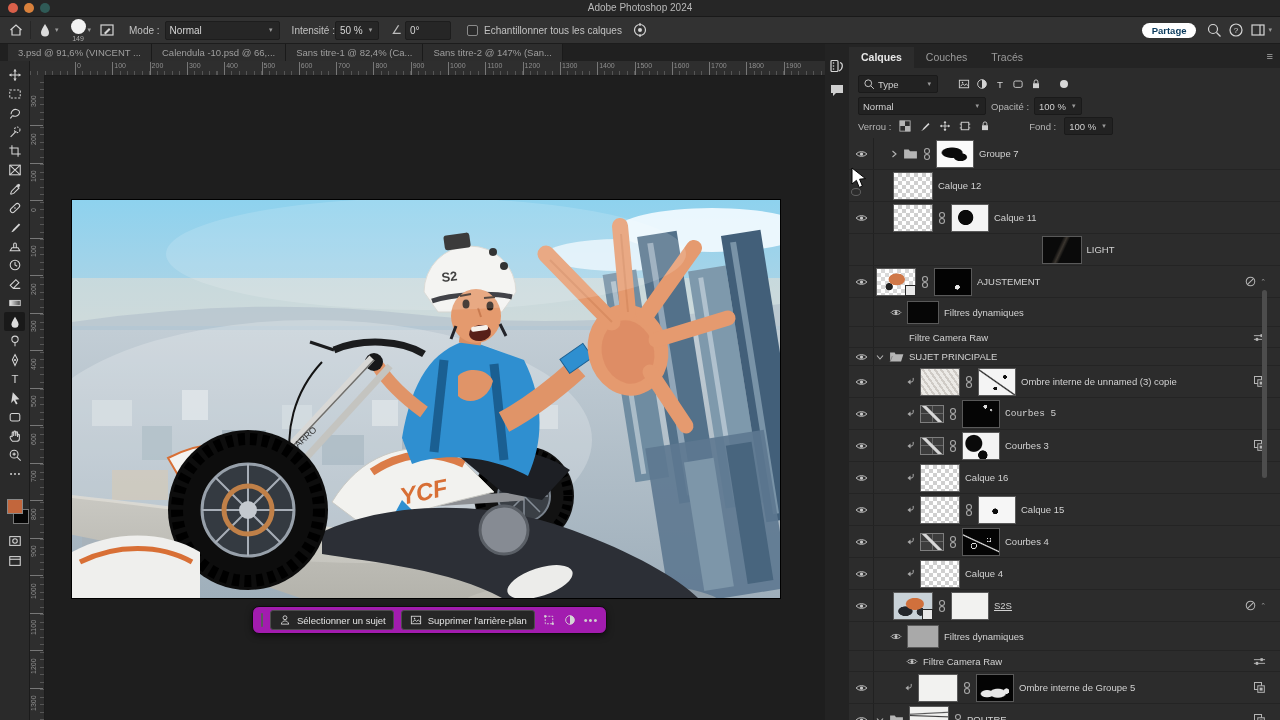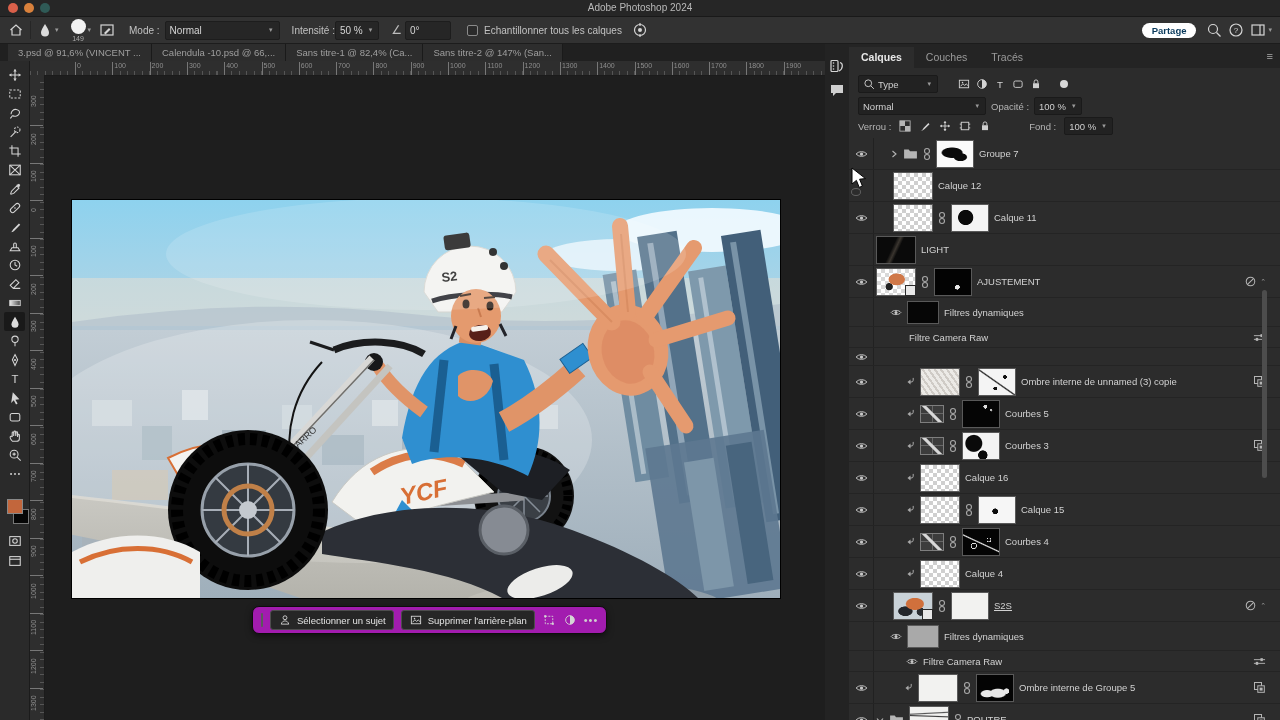--- a/index.html
+++ b/index.html
@@ -742,21 +742,21 @@
               <circle cx="4" cy="4" r="2.5" fill="none" stroke="#a8a8a8" stroke-width="1.1"></circle>
               <circle cx="4" cy="10" r="2.5" fill="none" stroke="#a8a8a8" stroke-width="1.1"></circle>
             </svg>
           </span>
           <div class="th t-whiteblob" style="width: 38px;"></div>
           <span class="lname">Calque 11</span>
         </div>
       </div>
       <div class="lrow" style="height: 31px;">
         <div class="eyecol"></div>
-        <div class="lcontent" style="padding-left: 2px;">
+        <div class="lcontent" style="padding-left: 2px; justify-content: center;">
           <div class="th t-blacktex"></div>
           <span class="lname">LIGHT</span>
         </div>
       </div>
       <div class="lrow" style="height: 31px;">
         <div class="eyecol">
           <svg viewBox="0 0 16 12">
             <path d="M1.5 6C4 2.3 12 2.3 14.5 6 12 9.7 4 9.7 1.5 6Z" fill="none" stroke="#c8c8c8" stroke-width="1.2"></path>
             <circle cx="8" cy="6" r="2" fill="#c8c8c8"></circle>
           </svg>
@@ -806,20 +806,34 @@
           <span class="lname">Filtre Camera Raw</span>
         </div>
       </div>
       <div class="lrow" style="height: 17px;">
         <div class="eyecol">
           <svg viewBox="0 0 16 12">
             <path d="M1.5 6C4 2.3 12 2.3 14.5 6 12 9.7 4 9.7 1.5 6Z" fill="none" stroke="#c8c8c8" stroke-width="1.2"></path>
             <circle cx="8" cy="6" r="2" fill="#c8c8c8"></circle>
           </svg>
         </div>
+        <div class="lcontent" style="padding-left: 2px;">
+          <span style="display: inline-flex; align-items: center;">
+            <svg viewBox="0 0 8 8" style="width: 8px; height: 8px;">
+              <path d="M1 2.5l3 3.5 3-3.5" fill="none" stroke="#b5b5b5" stroke-width="1.1"></path>
+            </svg>
+          </span>
+          <span style="display: inline-flex; align-items: center;">
+            <svg viewBox="0 0 16 12" style="width: 15px; height: 11px;">
+              <path d="M1 1.5h5l1 2h8.5l-2.5 8H1z" fill="#b5b5b5"></path>
+              <path d="M1 11.5l2.5-6" stroke="#7e7e7e" fill="none"></path>
+            </svg>
+          </span>
+          <span class="lname">SUJET PRINCIPALE</span>
+        </div>
       </div>
       <div class="lrow" style="height: 31px;">
         <div class="eyecol">
           <svg viewBox="0 0 16 12">
             <path d="M1.5 6C4 2.3 12 2.3 14.5 6 12 9.7 4 9.7 1.5 6Z" fill="none" stroke="#c8c8c8" stroke-width="1.2"></path>
             <circle cx="8" cy="6" r="2" fill="#c8c8c8"></circle>
           </svg>
         </div>
         <span class="rightic">
           <svg viewBox="0 0 13 13">
@@ -846,21 +860,21 @@
           <span class="lname">Ombre interne de unnamed (3) copie</span>
         </div>
       </div>
       <div class="lrow" style="height: 31px;">
         <div class="eyecol">
           <svg viewBox="0 0 16 12">
             <path d="M1.5 6C4 2.3 12 2.3 14.5 6 12 9.7 4 9.7 1.5 6Z" fill="none" stroke="#c8c8c8" stroke-width="1.2"></path>
             <circle cx="8" cy="6" r="2" fill="#c8c8c8"></circle>
           </svg>
         </div>
-        <div class="lcontent" style="padding-left: 32px;">
+        <div class="lcontent" style="padding-left: 32px; font-family: Liberation Mono, monospace;">
           <span style="display: inline-flex; align-items: center;">
             <svg viewBox="0 0 10 10" style="width: 9px; height: 9px;">
               <path d="M8 1v2.6q0 2-2.4 2H4.4" fill="none" stroke="#aaa" stroke-width="1.1"></path>
               <path d="M5 2.8L1.6 5.6 5 8.4z" fill="#aaa"></path>
             </svg>
           </span>
           <div class="th curves"></div>
           <span class="linkic" style="display: inline-flex; align-items: center;">
             <svg viewBox="0 0 8 14">
               <circle cx="4" cy="4" r="2.5" fill="none" stroke="#a8a8a8" stroke-width="1.1"></circle>

